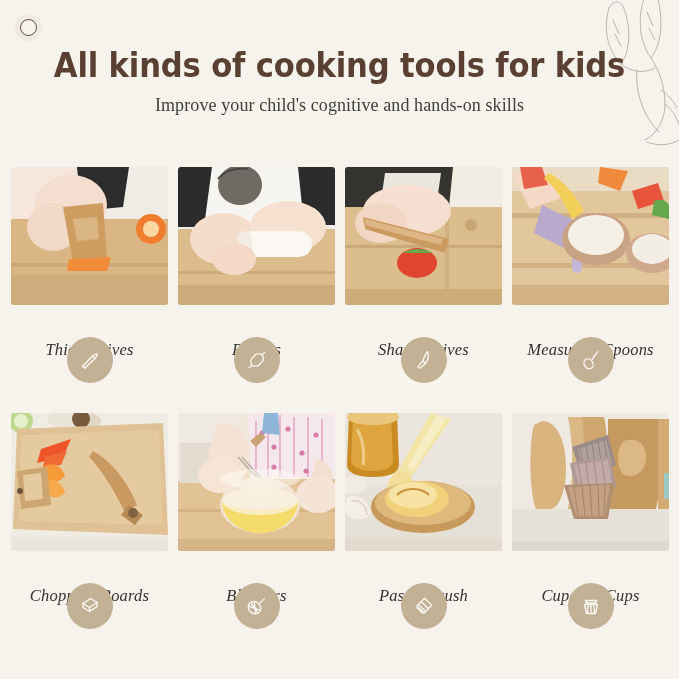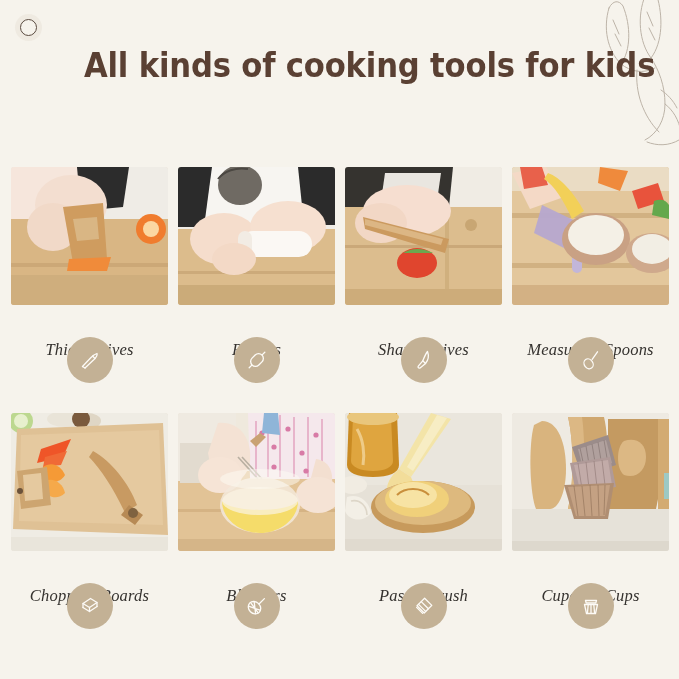--- a/index.html
+++ b/index.html
@@ -38,21 +38,21 @@
     height: 160px;
     opacity: .55;
     pointer-events: none;
   }
 
   
   .header {
     position: absolute;
     left: 0; right: 0; top: 0;
     padding-top: 48px;
-    text-align: right;
+    text-align: center;
   }
   .title {
     margin: 0;
     font-family: "DejaVu Sans", sans-serif;
     font-size: 33px;
     font-weight: bold;
     letter-spacing: -0.2px;
     color: #5a4033;
     transform: scaleX(.93);
     line-height: 1.1;
@@ -147,20 +147,21 @@
     <path d="M64 76 C62 98 70 122 86 138"></path>
     <path d="M92 110 C100 116 106 126 108 138"></path>
     <path d="M74 148 C84 152 96 152 106 146"></path>
     <path d="M40 26 L46 40 M42 40 L48 52 M74 18 L80 32 M76 34 L82 46"></path>
     <path d="M88 96 C94 100 100 106 104 114"></path>
   </g>
 </svg>
 
 <div class="header">
   <h1 class="title">All kinds of cooking tools for kids</h1>
+  <p class="subtitle">Improve your child's cognitive and hands-on skills</p>
 </div>
 
 <div class="grid">
 
   <div class="row row-1">
 
     <div class="card">
       <div class="photo">
         <svg class="photo-art" viewBox="0 0 157 138" preserveAspectRatio="xMidYMid slice">
           <rect width="157" height="138" fill="#f0e7db"></rect>

